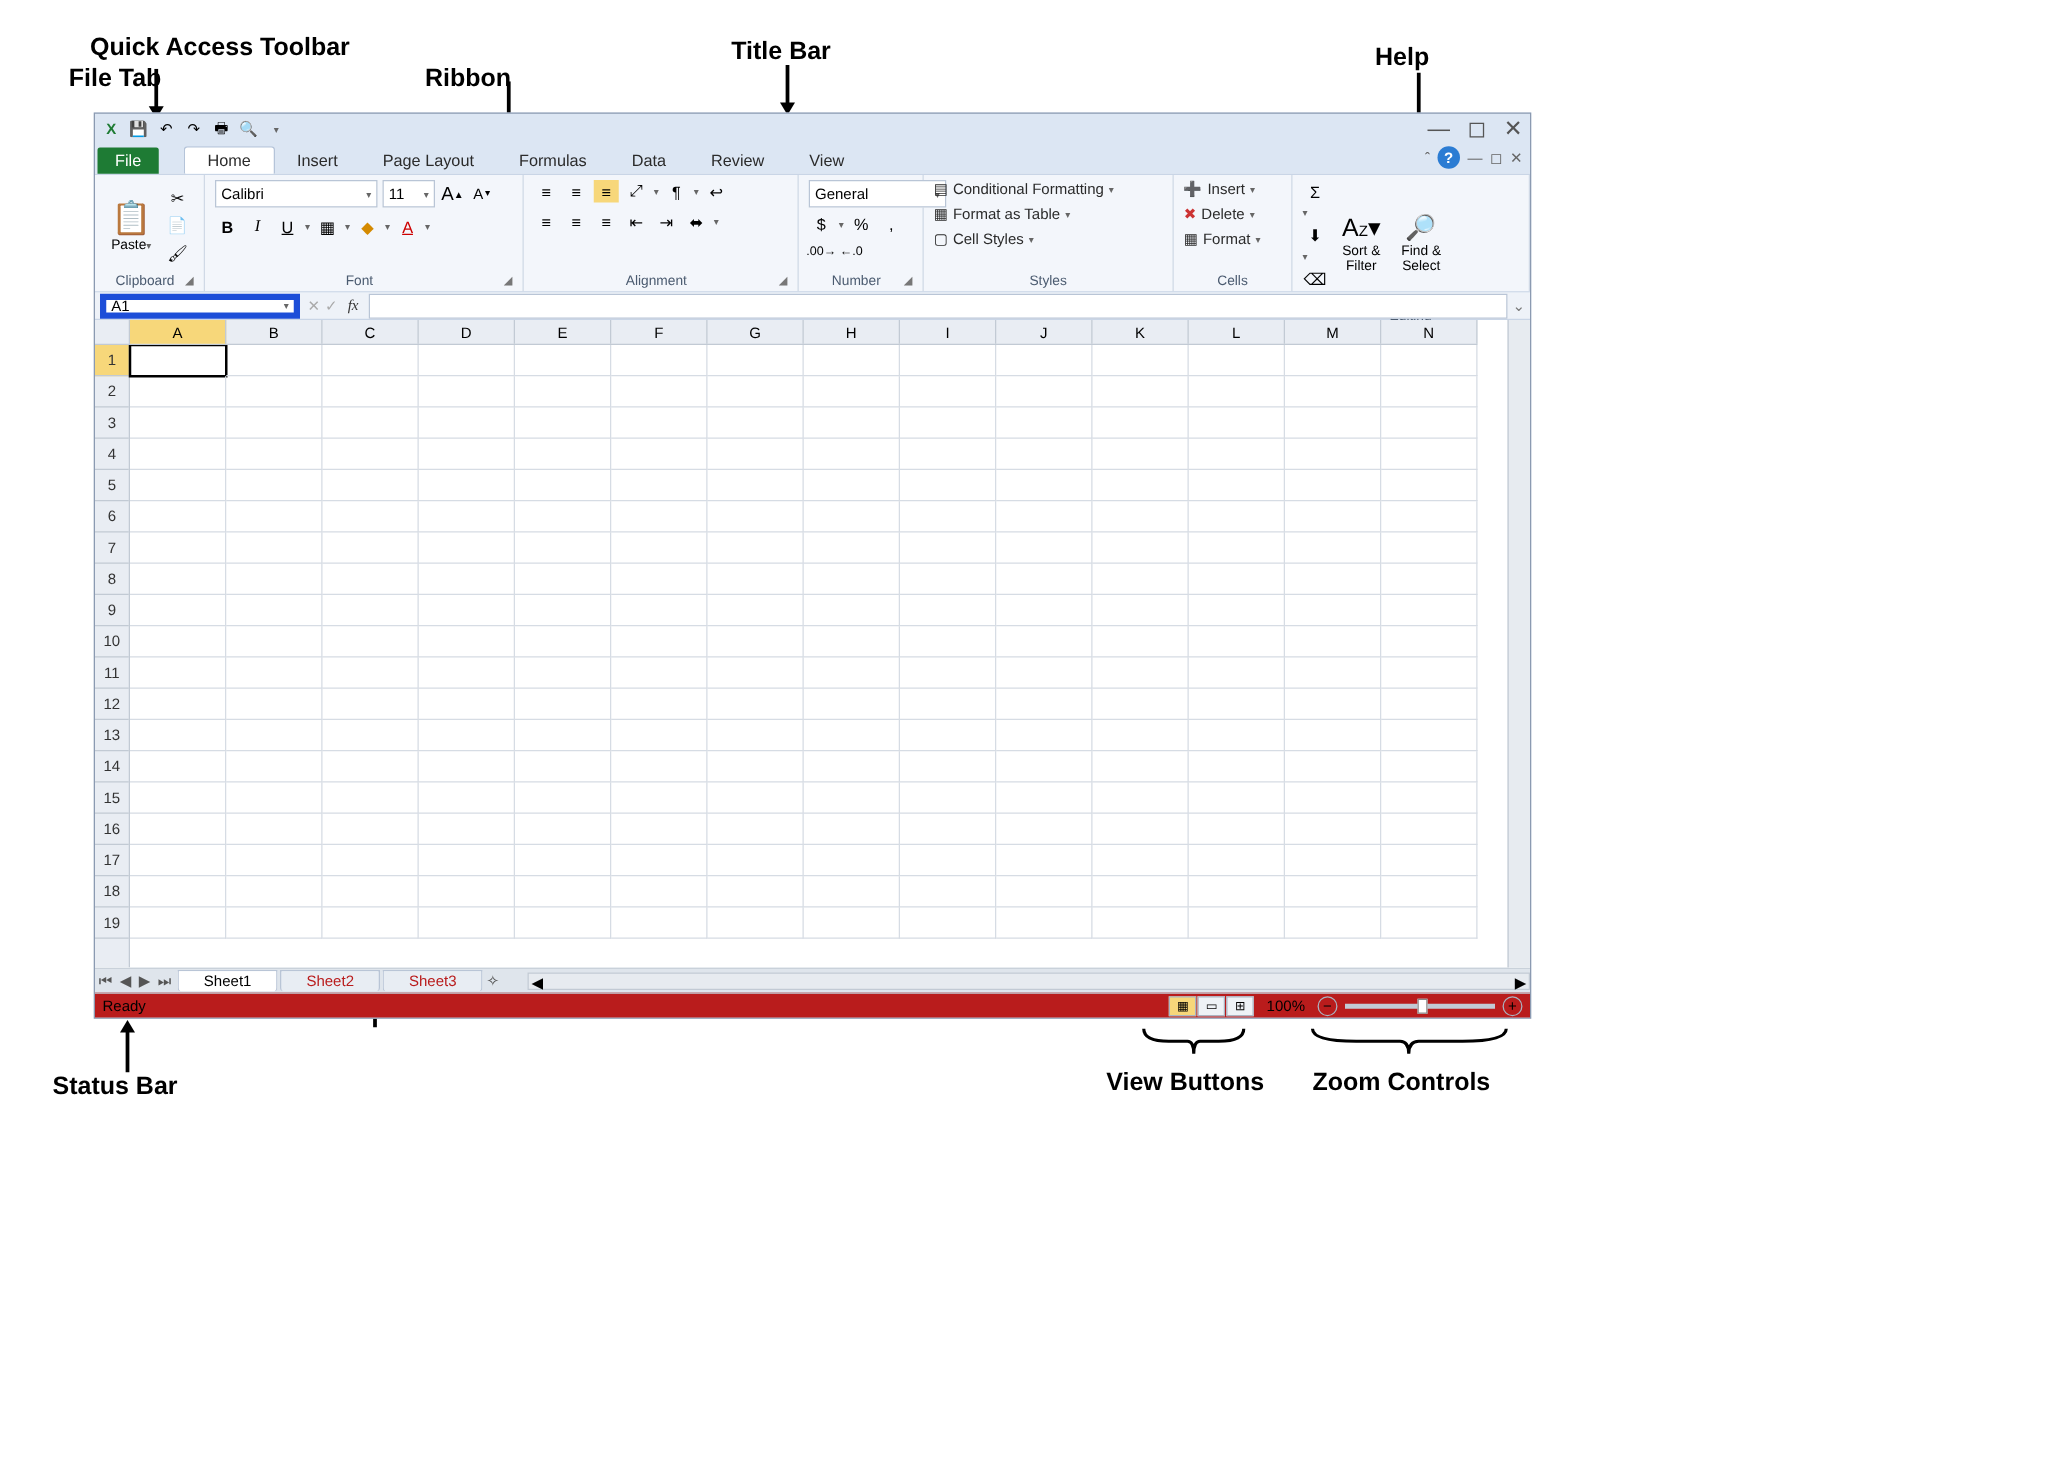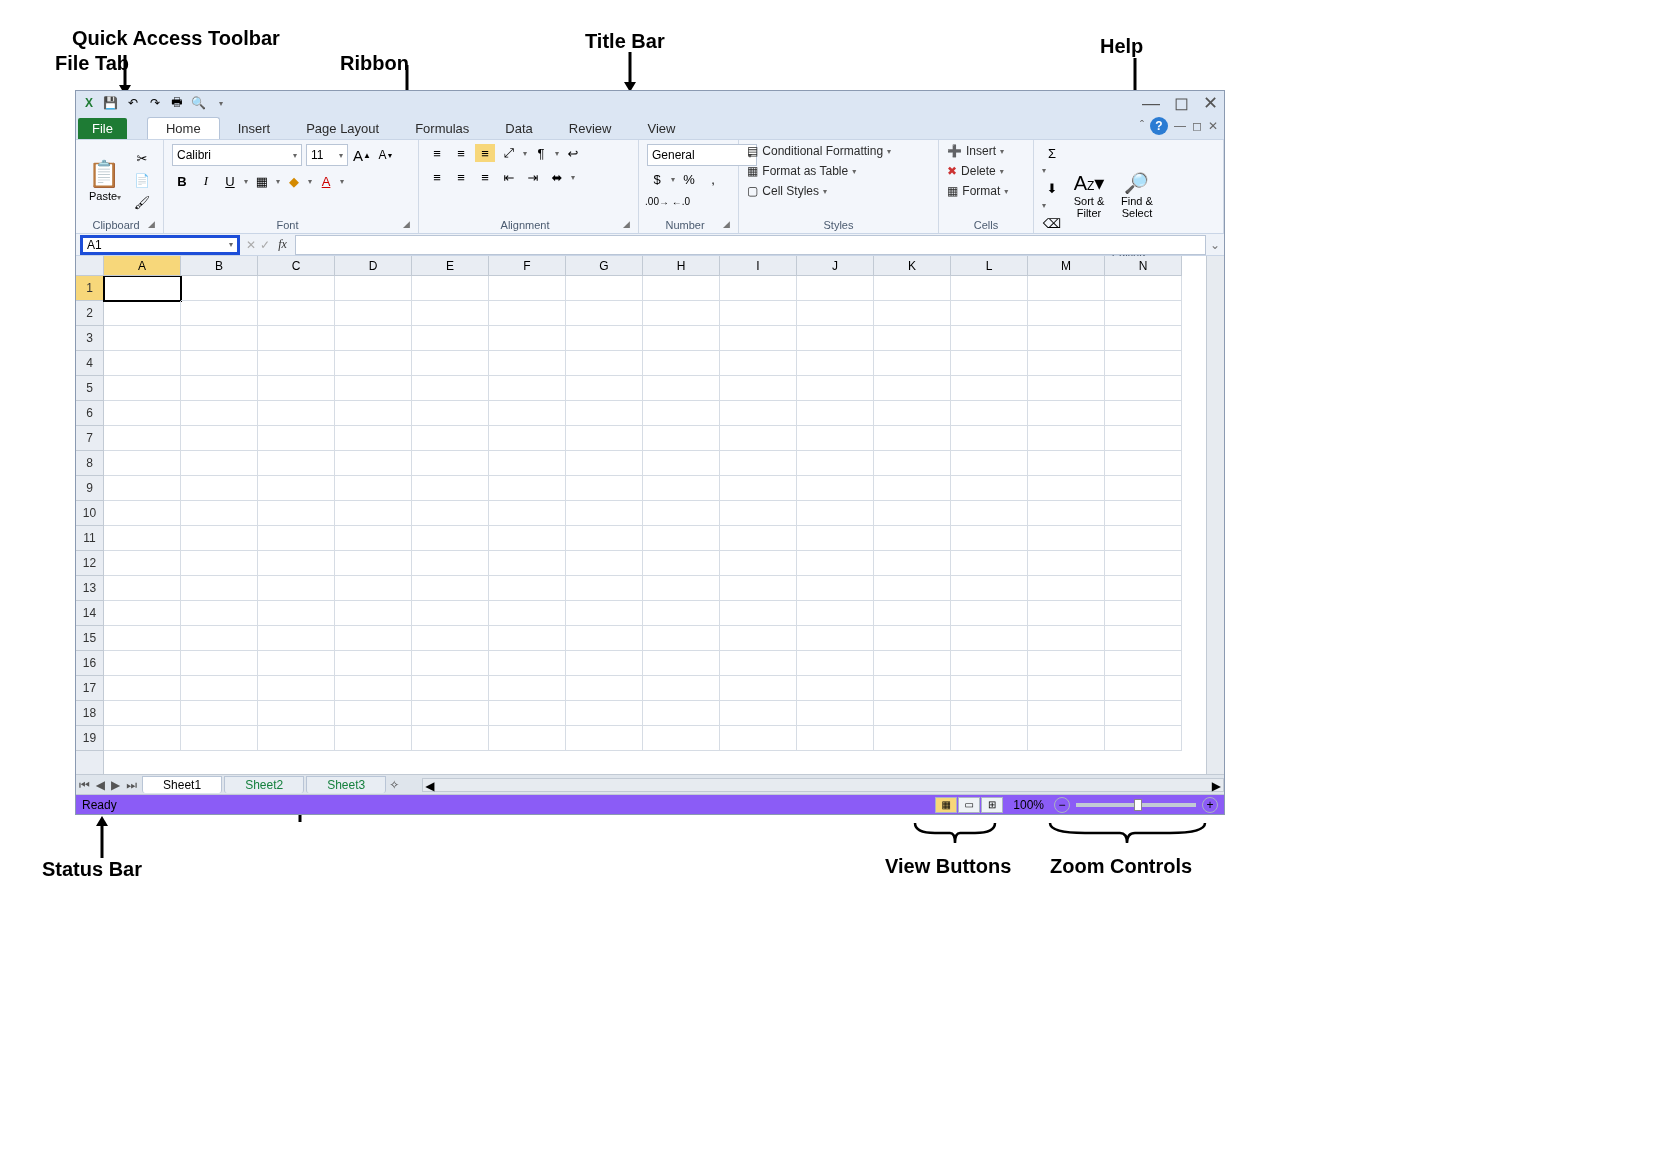--- a/index.html
+++ b/index.html
@@ -36,21 +36,21 @@
   .bigbtn .glyph { font-size:26px; display:block; }
   .stack { display:flex; flex-direction:column; gap:4px; }
   .smbtn { width:20px; height:18px; display:flex; align-items:center; justify-content:center; font-size:13px; cursor:pointer; }
   .combo { height:22px; border:1px solid #b9c5d6; background:#fff; font-size:12px; padding:0 4px; display:flex; align-items:center; justify-content:space-between; cursor:pointer;}
   .row { display:flex; gap:4px; align-items:center; }
   .txtbtn { font-size:12px; color:#2b2b2b; cursor:pointer; display:flex; align-items:center; gap:4px; white-space:nowrap; }
   .dd { font-size:8px; color:#666; }
 
   
   .fbar { height:22px; background:#eef2f8; border-bottom:1px solid #c9d5e6; display:flex; align-items:center; }
-  .namebox { width:160px; height:20px; border:3px solid #1d4ed8; background:#fff; margin-left:4px; display:flex; align-items:center; justify-content:space-between; padding:0 4px; font-size:12px;}
+  .namebox { width:160px; height:20px; border:5px solid #1d4ed8; background:#fff; margin-left:4px; display:flex; align-items:center; justify-content:space-between; padding:0 4px; font-size:12px;}
   .fx-lbl { font-style:italic; font-family:"Times New Roman",serif; margin:0 8px; color:#333; }
   .fx-input { flex:1; height:20px; border:1px solid #b9c5d6; background:#fff; }
 
   
   .grid-area { position:relative; background:#fff; height: calc(100% - 24px - 24px - 95px - 22px - 20px - 20px); display:flex; }
   .rowhdrs { width:28px; background:#e9edf3; border-right:1px solid #c2cad4; }
   .corner { height:20px; background:#e9edf3; border-bottom:1px solid #c2cad4; border-right:1px solid #c2cad4;}
   .rowhdr { height:25px; border-bottom:1px solid #c2cad4; font-size:12px; display:flex; align-items:center; justify-content:center; color:#333; cursor:pointer;}
   .colhdrs { height:20px; background:#e9edf3; display:flex; border-bottom:1px solid #c2cad4;}
   .colhdr { width:77px; border-right:1px solid #c2cad4; font-size:12px; display:flex; align-items:center; justify-content:center; cursor:pointer;}
@@ -58,25 +58,25 @@
   .cells { position:relative; }
   .gridrow { display:flex; }
   .cell { width:77px; height:25px; border-right:1px solid #d6dce4; border-bottom:1px solid #d6dce4; }
   .cell.sel { outline:2px solid #000; outline-offset:-1px; }
   .vscroll { width:18px; background:#e7ebf0; border-left:1px solid #c2cad4; }
 
   
   .sheetbar { height:20px; background:#dfe5ec; border-top:1px solid #c2cad4; display:flex; align-items:center; font-size:12px; }
   .nav-ar { padding:0 3px; cursor:pointer; color:#555;}
   .sheet-tab { padding:1px 20px; background:#fff; border:1px solid #b9c5d6; border-bottom:none; margin-left:2px; border-radius:0 0 3px 3px; cursor:pointer;}
-  .sheet-tab.inactive { background:#e8edf3; color:#15803d;}
+  .sheet-tab.inactive { background:#e8edf3; color:#b91c1c;}
   .hscroll { flex:1; margin-left:20px; height:14px; background:#e7ebf0; border:1px solid #c2cad4; position:relative; }
 
   
-  .statusbar { height:20px; background:#8b5cf6; border-top:1px solid #c2cad4; display:flex; align-items:center; font-size:12px; padding:0 6px; justify-content:space-between;}
+  .statusbar { height:20px; background:#b91c1c; border-top:1px solid #c2cad4; display:flex; align-items:center; font-size:12px; padding:0 6px; justify-content:space-between;}
   .viewbtns { display:flex; gap:1px; }
   .viewbtn { width:22px; height:16px; border:1px solid #aab4c2; background:#eef2f6; cursor:pointer; display:flex; align-items:center; justify-content:center; font-size:10px;}
   .viewbtn.active { background:#f7d77a; }
   .zoom { display:flex; align-items:center; gap:6px; }
   .zoom-slider { width:120px; height:4px; background:#c2cad4; position:relative; }
   .zoom-thumb { position:absolute; left:58px; top:-4px; width:8px; height:12px; background:#fff; border:1px solid #888;}
   .zbtn { width:16px; height:16px; border:1px solid #aab4c2; border-radius:50%; display:flex; align-items:center; justify-content:center; cursor:pointer; font-size:12px;}
 </style>
 </head>
 <body>

